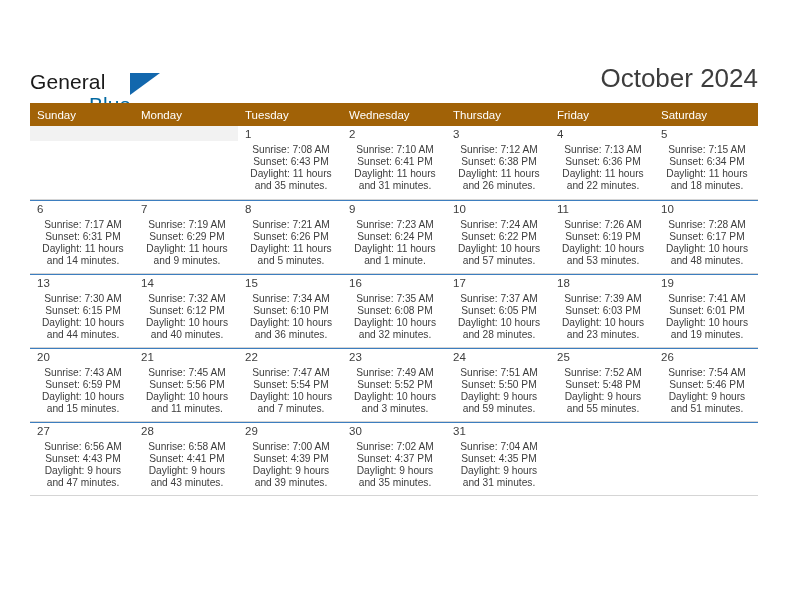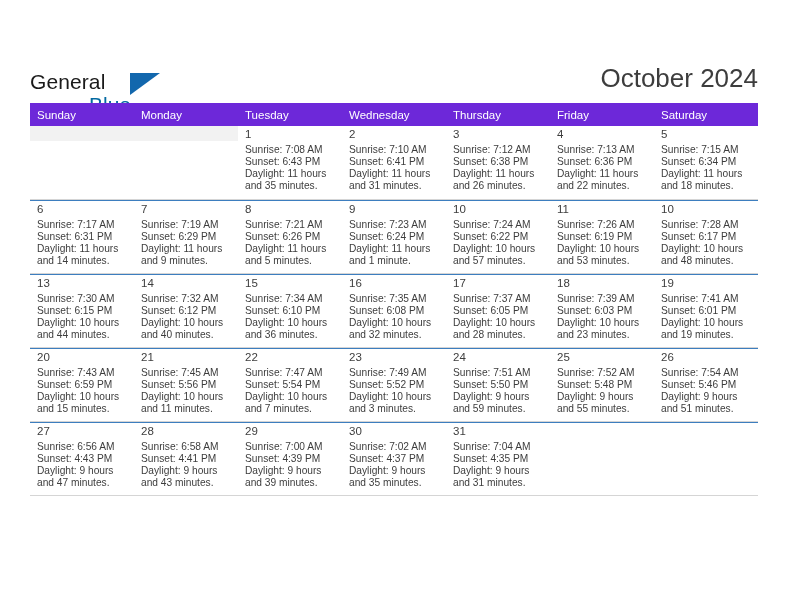--- a/index.html
+++ b/index.html
@@ -87,21 +87,21 @@
   
   .calendar {
     position: absolute;
     left: 30px;
     top: 103px;
     width: 728px;
     border-collapse: collapse;
     table-layout: fixed;
   }
   .calendar th {
-    background: #6d28d9;
+    background: #a16207;
     color: #ffffff;
     font-weight: normal;
     font-size: 11.5px;
     text-align: left;
     padding: 5px 0 5px 7px;
     height: 13px;
     border: none;
   }
   .calendar td {
     vertical-align: top;
@@ -120,20 +120,21 @@
   .daynum-bar {
     height: 15px;
     padding: 2px 0 0 7px;
     font-size: 11.5px;
     color: #3d3d3d;
     line-height: 13px;
     box-sizing: border-box;
   }
   .cell-lines {
     padding: 3px 5px 0 7px;
+    text-align: center;
   }
   .cell-lines div {
     font-size: 10.2px;
     line-height: 12.1px;
     color: #3d3d3d;
     white-space: nowrap;
   }
   .cell.empty {
     background: #ffffff;
   }

